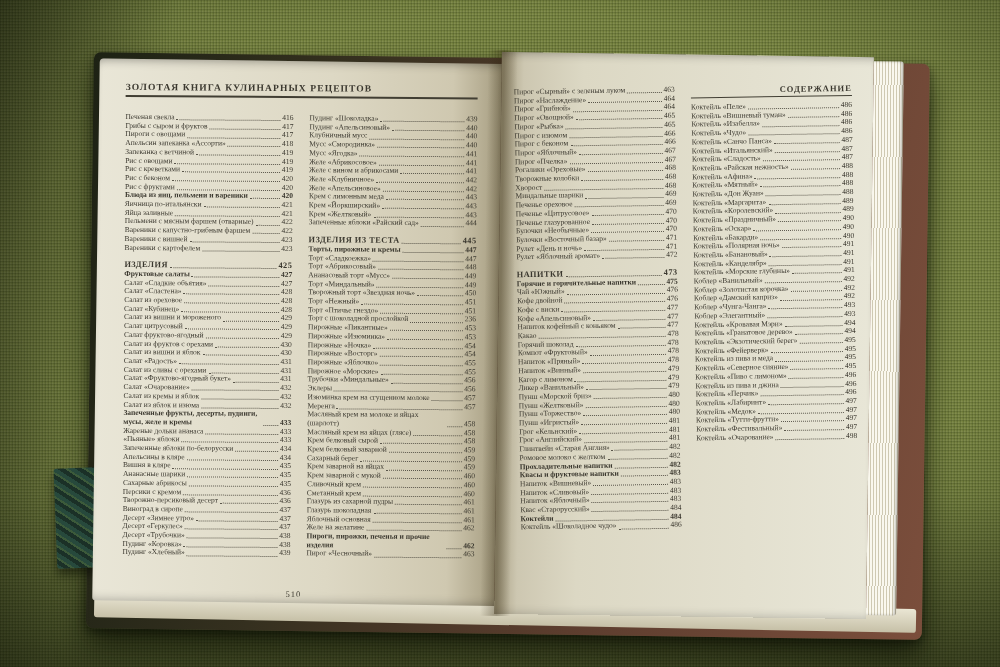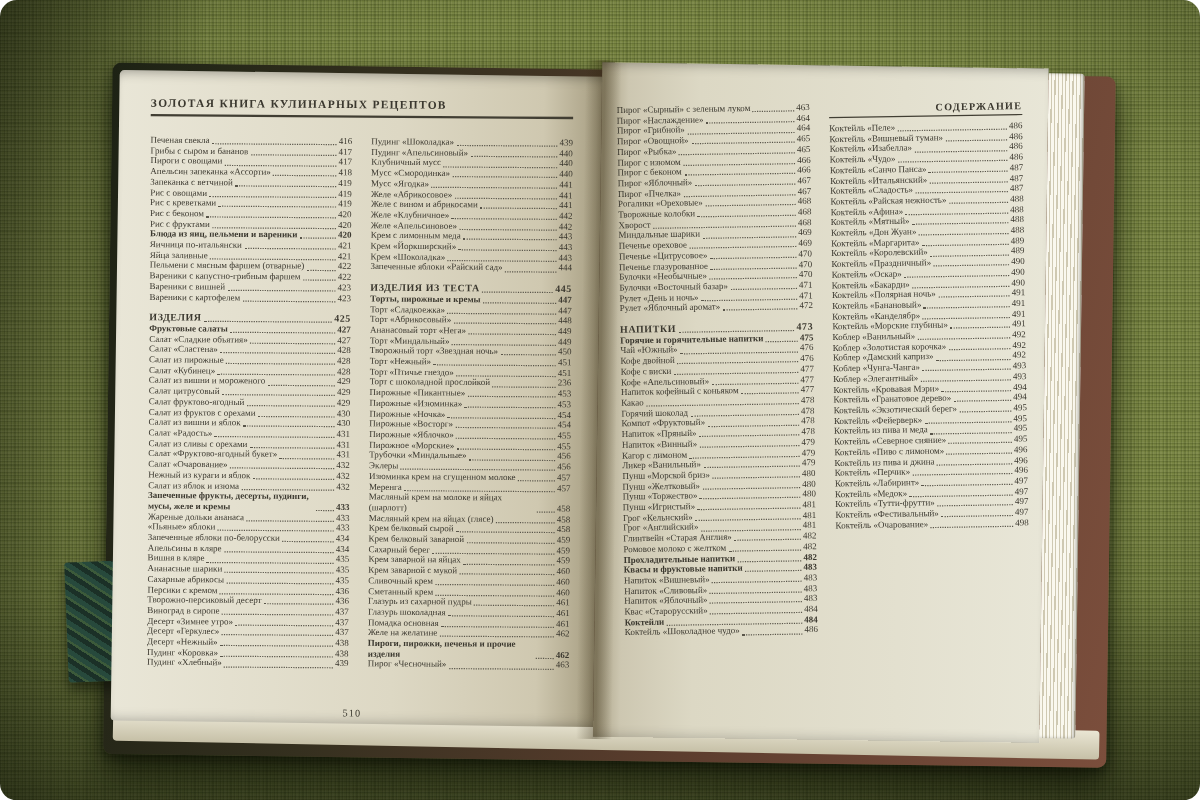--- a/index.html
+++ b/index.html
@@ -4,21 +4,21 @@
 <style>
   html,body{margin:0;padding:0;}
   .scene{position:relative;width:1000px;height:667px;overflow:hidden;
     background:
       radial-gradient(ellipse 120% 95% at 52% 42%, rgba(0,0,0,0) 42%, rgba(5,10,0,.55) 96%),
       linear-gradient(100deg, rgba(0,0,0,.5) 0%, rgba(0,0,0,0) 16%),
       linear-gradient(to top, rgba(0,0,0,.35), rgba(0,0,0,0) 26%),
       repeating-linear-gradient(0deg, rgba(25,35,8,.14) 0 1px, rgba(255,255,230,.05) 1px 2px, rgba(25,35,8,0) 2px 3px),
       repeating-linear-gradient(90deg, rgba(25,35,8,.14) 0 1px, rgba(255,255,230,.05) 1px 2px, rgba(25,35,8,0) 2px 3px),
       #75823f;
-    font-family:"Liberation Serif","DejaVu Serif",serif;color:#3b382f;border-radius:14px;}
+    font-family:"Liberation Serif","DejaVu Serif",serif;color:#3b382f;}
   .book-wrap{position:absolute;left:96px;top:50px;width:816px;height:566px;transform:rotate(.8deg);}
   .cover{position:absolute;left:-6px;top:8px;right:-14px;bottom:-18px;border-radius:7px;
     background:linear-gradient(100deg,#1d2214 0%,#35301f 28%,#5c3d2e 62%,#7b4e3c 100%);
     box-shadow:0 18px 30px rgba(6,10,0,.6),0 4px 10px rgba(6,10,0,.5);}
   .cover-corner{position:absolute;left:-38px;bottom:42px;width:44px;height:100px;transform:rotate(-3deg);
     background:repeating-linear-gradient(35deg,#27493c 0 4px,#1b3027 4px 8px,#3c5a3a 8px 10px);
     border-radius:3px;box-shadow:0 6px 10px rgba(6,10,0,.5);}
   .under-pages{position:absolute;left:2px;right:-8px;bottom:-9px;height:24px;border-radius:3px;
     background:linear-gradient(#eae6d4,#c6c0a7);transform:rotate(.3deg);}
   .book{position:absolute;inset:0;}
@@ -64,21 +64,21 @@
         <div class="pl-inner">
           <div class="l-header">ЗОЛОТАЯ КНИГА КУЛИНАРНЫХ РЕЦЕПТОВ</div>
           <div class="cols">
             <div class="col">
                 <div class="row">
                   <span class="t">Печеная свекла</span>
                   <span class="leader"></span>
                   <span class="p">416</span>
                 </div>
                 <div class="row">
-                  <span class="t">Грибы с сыром и бананов</span>
+                  <span class="t">Грибы с сыром и фруктов</span>
                   <span class="leader"></span>
                   <span class="p">417</span>
                 </div>
                 <div class="row">
                   <span class="t">Пироги с овощами</span>
                   <span class="leader"></span>
                   <span class="p">417</span>
                 </div>
                 <div class="row">
                   <span class="t">Апельсин запеканка «Ассорти»</span>
@@ -159,21 +159,21 @@
                   <span class="t">Салат «Сладкие объятия»</span>
                   <span class="leader"></span>
                   <span class="p">427</span>
                 </div>
                 <div class="row">
                   <span class="t">Салат «Сластена»</span>
                   <span class="leader"></span>
                   <span class="p">428</span>
                 </div>
                 <div class="row">
-                  <span class="t">Салат из пирожные</span>
+                  <span class="t">Салат из ореховое</span>
                   <span class="leader"></span>
                   <span class="p">428</span>
                 </div>
                 <div class="row">
                   <span class="t">Салат «Кубинец»</span>
                   <span class="leader"></span>
                   <span class="p">428</span>
                 </div>
                 <div class="row">
                   <span class="t">Салат из вишни и мороженого</span>
@@ -214,21 +214,21 @@
                   <span class="t">Салат «Фруктово-ягодный букет»</span>
                   <span class="leader"></span>
                   <span class="p">431</span>
                 </div>
                 <div class="row">
                   <span class="t">Салат «Очарование»</span>
                   <span class="leader"></span>
                   <span class="p">432</span>
                 </div>
                 <div class="row">
-                  <span class="t">Нежный из кураги и яблок</span>
+                  <span class="t">Салат из кремы и яблок</span>
                   <span class="leader"></span>
                   <span class="p">432</span>
                 </div>
                 <div class="row">
                   <span class="t">Салат из яблок и изюма</span>
                   <span class="leader"></span>
                   <span class="p">432</span>
                 </div>
                 <div class="row b">
                   <span class="t">Запеченные фрукты, десерты, пудинги, мусы, желе и кремы</span>
@@ -289,21 +289,21 @@
                   <span class="t">Десерт «Зимнее утро»</span>
                   <span class="leader"></span>
                   <span class="p">437</span>
                 </div>
                 <div class="row">
                   <span class="t">Десерт «Геркулес»</span>
                   <span class="leader"></span>
                   <span class="p">437</span>
                 </div>
                 <div class="row">
-                  <span class="t">Десерт «Нежный»</span>
+                  <span class="t">Десерт «Трубочки»</span>
                   <span class="leader"></span>
                   <span class="p">438</span>
                 </div>
                 <div class="row">
                   <span class="t">Пудинг «Коровка»</span>
                   <span class="leader"></span>
                   <span class="p">438</span>
                 </div>
                 <div class="row">
                   <span class="t">Пудинг «Хлебный»</span>
@@ -361,21 +361,21 @@
                   <span class="t">Крем с лимонным меда</span>
                   <span class="leader"></span>
                   <span class="p">443</span>
                 </div>
                 <div class="row">
                   <span class="t">Крем «Йоркширский»</span>
                   <span class="leader"></span>
                   <span class="p">443</span>
                 </div>
                 <div class="row">
-                  <span class="t">Крем «Шоколадка»</span>
+                  <span class="t">Крем «Желтковый»</span>
                   <span class="leader"></span>
                   <span class="p">443</span>
                 </div>
                 <div class="row">
                   <span class="t">Запеченные яблоки «Райский сад»</span>
                   <span class="leader"></span>
                   <span class="p">444</span>
                 </div>
                 <div class="row h1 gap">
                   <span class="t">ИЗДЕЛИЯ ИЗ ТЕСТА</span>
@@ -391,21 +391,21 @@
                   <span class="t">Торт «Сладкоежка»</span>
                   <span class="leader"></span>
                   <span class="p">447</span>
                 </div>
                 <div class="row">
                   <span class="t">Торт «Абрикосовый»</span>
                   <span class="leader"></span>
                   <span class="p">448</span>
                 </div>
                 <div class="row">
-                  <span class="t">Ананасовый торт «Нега»</span>
+                  <span class="t">Ананасовый торт «Мусс»</span>
                   <span class="leader"></span>
                   <span class="p">449</span>
                 </div>
                 <div class="row">
                   <span class="t">Торт «Миндальный»</span>
                   <span class="leader"></span>
                   <span class="p">449</span>
                 </div>
                 <div class="row">
                   <span class="t">Творожный торт «Звездная ночь»</span>
@@ -526,21 +526,21 @@
                   <span class="t">Глазурь из сахарной пудры</span>
                   <span class="leader"></span>
                   <span class="p">461</span>
                 </div>
                 <div class="row">
                   <span class="t">Глазурь шоколадная</span>
                   <span class="leader"></span>
                   <span class="p">461</span>
                 </div>
                 <div class="row">
-                  <span class="t">Помадка основная</span>
+                  <span class="t">Яблочный основная</span>
                   <span class="leader"></span>
                   <span class="p">461</span>
                 </div>
                 <div class="row">
                   <span class="t">Желе на желатине</span>
                   <span class="leader"></span>
                   <span class="p">462</span>
                 </div>
                 <div class="row b">
                   <span class="t">Пироги, пирожки, печенья и прочие изделия</span>

